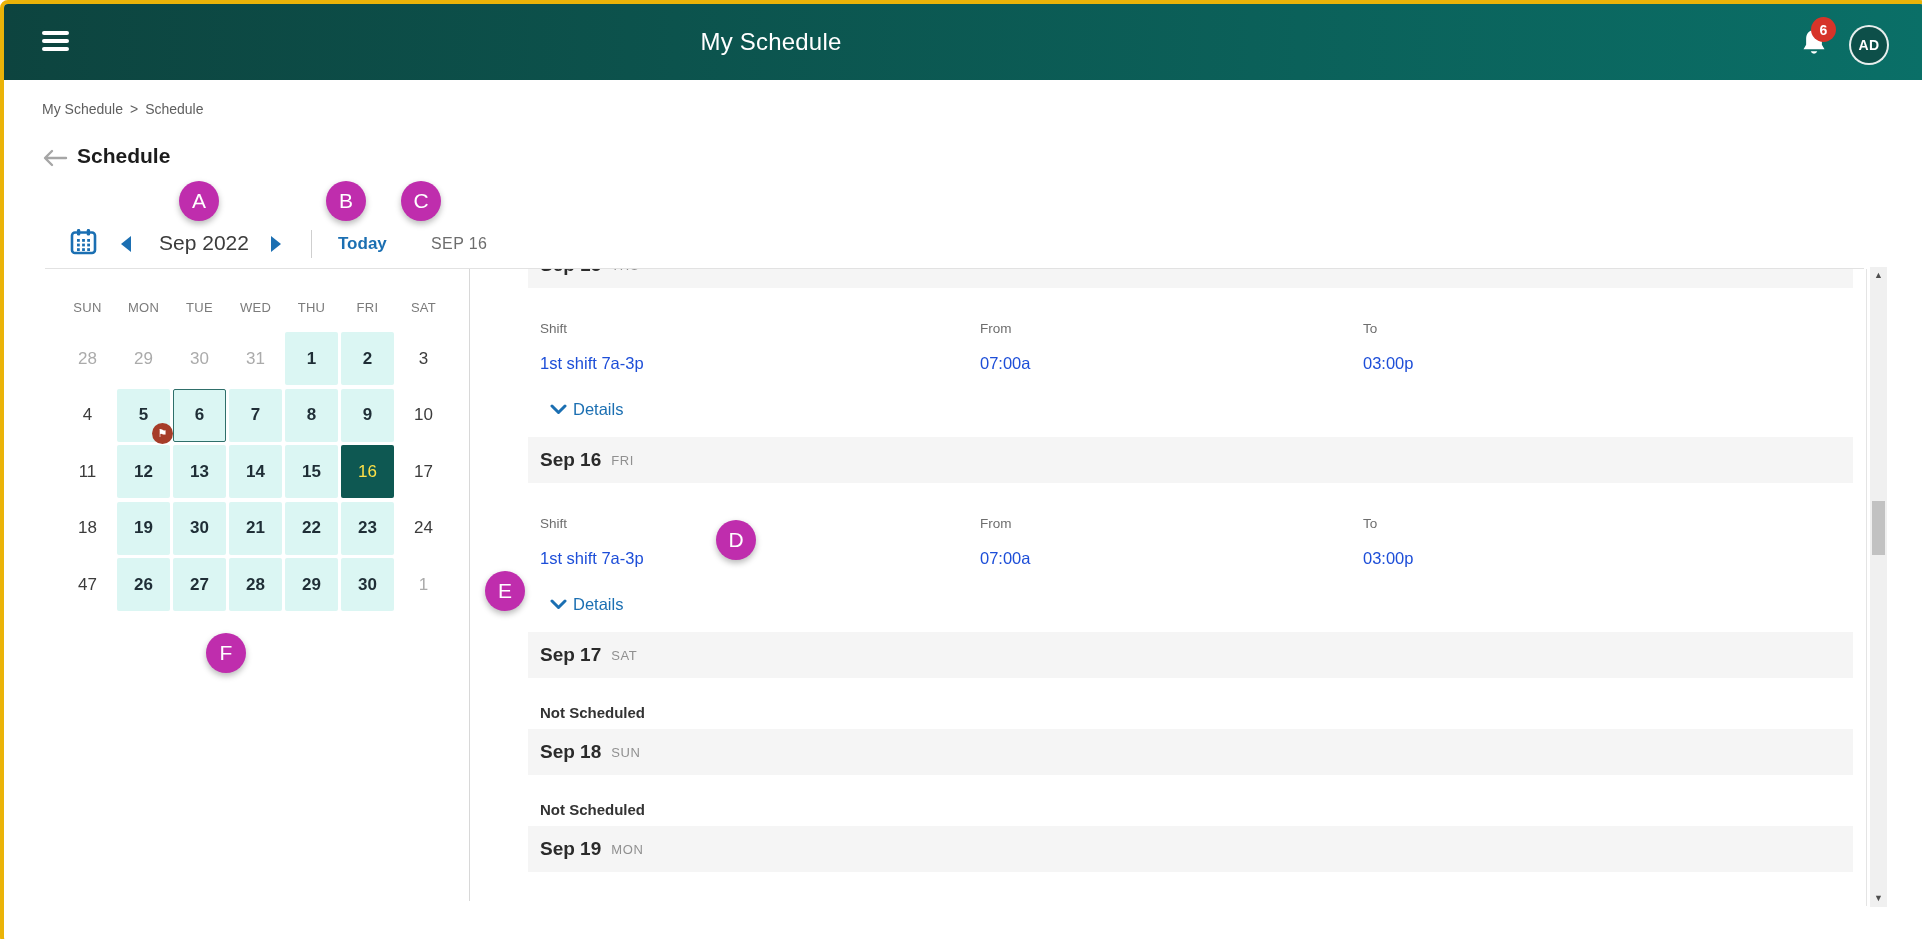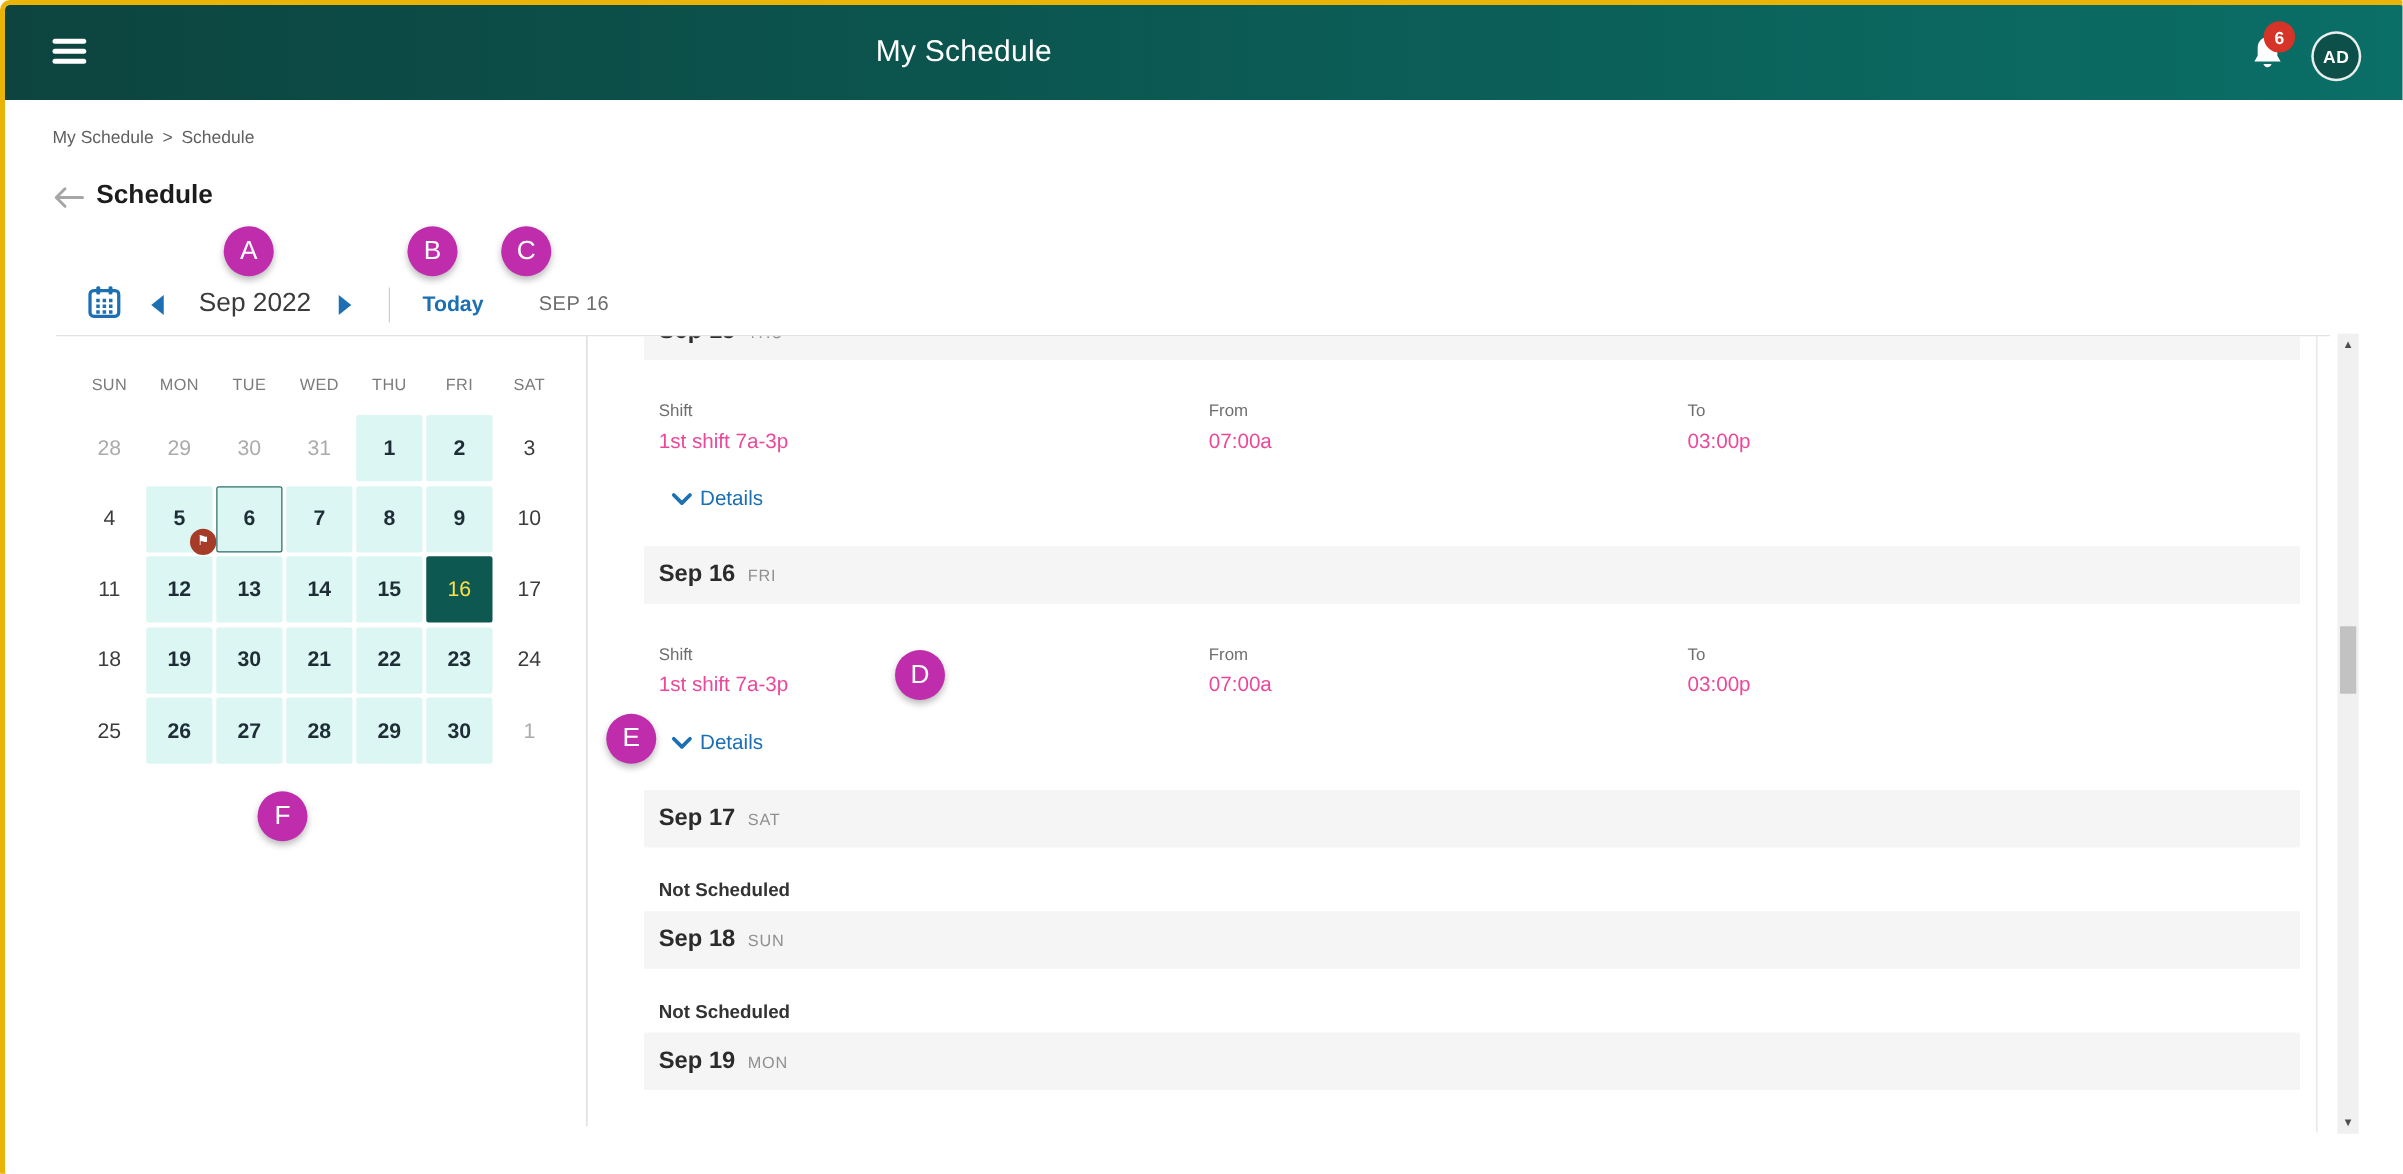--- a/index.html
+++ b/index.html
@@ -45,32 +45,32 @@
   .days{top:328px;row-gap:3.5px;}
   .day{position:relative;width:53px;height:53px;display:flex;align-items:center;justify-content:center;font-size:17px;border-radius:2px;cursor:pointer;box-sizing:border-box;}
   .day.plain{color:#3c3c3c;}
   .day.other{color:#ababab;}
   .day.scheduled{background:var(--highlight-cyan,#dbf6f3);color:#1f2e36;font-weight:700;}
   .day.outlined{border:1px solid #2f6f6a;}
   .day.selected{background:var(--selected-teal,#0e5852);color:#fde047;font-weight:400;text-align:center;}
   .holiday-badge{position:absolute;right:-3px;bottom:-2px;width:21px;height:21px;border-radius:50%;background:var(--holiday-red,#a63c28);color:#fff;font-size:11px;line-height:21px;text-align:center;font-weight:400;}
 
   
-  .list{position:absolute;left:511px;top:265px;width:1339px;height:637px;overflow:hidden;border-right:1px solid #e4e4e4;box-sizing:border-box;}
+  .list{position:absolute;left:524px;top:265px;width:1339px;height:637px;overflow:hidden;border-right:1px solid #e4e4e4;box-sizing:border-box;}
   .band{height:46px;margin-right:13px;background:#f5f5f5;display:flex;align-items:center;padding-left:12px;box-sizing:border-box;}
   .band.partial{margin-top:-27px;}
   .band-date{font-size:19px;font-weight:700;color:#2b2b2b;}
   .band-dow{font-size:13px;color:#909090;margin-left:10px;letter-spacing:.6px;}
   .shift-block{height:149px;box-sizing:border-box;padding:33px 12px 0 12px;}
   .cols{display:flex;}
   .col1{width:440px;}
   .col2{width:383px;}
   .col3{flex:1;}
   .lbl{font-size:13.5px;color:#6e6e6e;}
-  .val{font-size:16.5px;color:#ec4899;margin-top:8px;}
+  .val{font-size:16.5px;color:#1d4ed8;margin-top:18px;}
   .details{margin-top:27px;margin-left:10px;display:flex;align-items:center;gap:6px;color:var(--accent-blue,#1b6fb2);font-size:16.5px;font-weight:500;cursor:pointer;width:max-content;}
   .ns{padding:26px 12px 7px 12px;height:18px;font-size:15px;font-weight:600;color:#333;}
 
   
   .sb-track{position:absolute;left:1866px;top:263px;width:17px;height:640px;background:#f0f0f0;}
   .sb-arrow{position:absolute;left:0;width:17px;height:15px;font-size:9px;color:#4e4e4e;text-align:center;line-height:15px;cursor:pointer;}
   .sb-arrow.up{top:1px;}
   .sb-arrow.down{bottom:1px;}
   .sb-thumb{position:absolute;left:2px;top:234px;width:13px;height:54px;background:#c2c2c2;cursor:pointer;}
 
@@ -168,21 +168,21 @@
       <div class="day scheduled">15</div>
       <div class="day selected">16</div>
       <div class="day plain">17</div>
       <div class="day plain">18</div>
       <div class="day scheduled">19</div>
       <div class="day scheduled">30</div>
       <div class="day scheduled">21</div>
       <div class="day scheduled">22</div>
       <div class="day scheduled">23</div>
       <div class="day plain">24</div>
-      <div class="day plain">25</div>
+      <div class="day plain">47</div>
       <div class="day scheduled">26</div>
       <div class="day scheduled">27</div>
       <div class="day scheduled">28</div>
       <div class="day scheduled">29</div>
       <div class="day scheduled">30</div>
       <div class="day other">1</div>
     </div>
 
   <div class="list" id="list">
       <div class="band partial">

